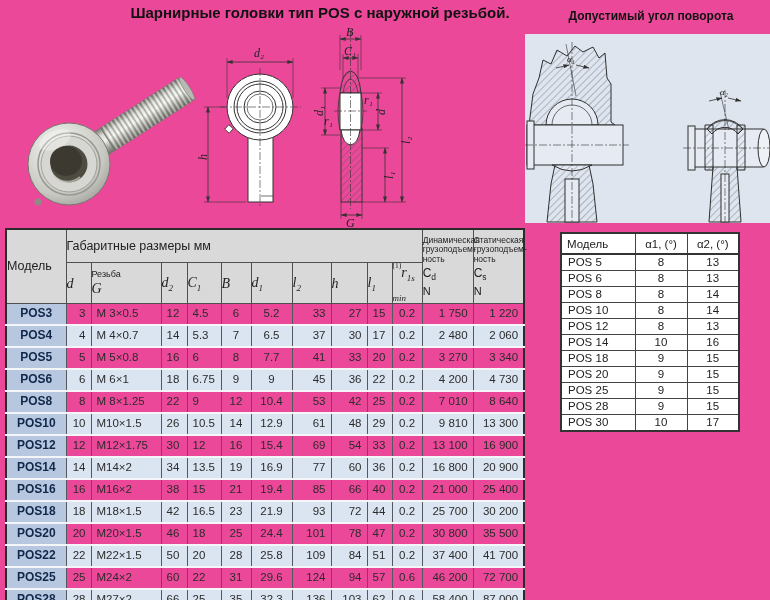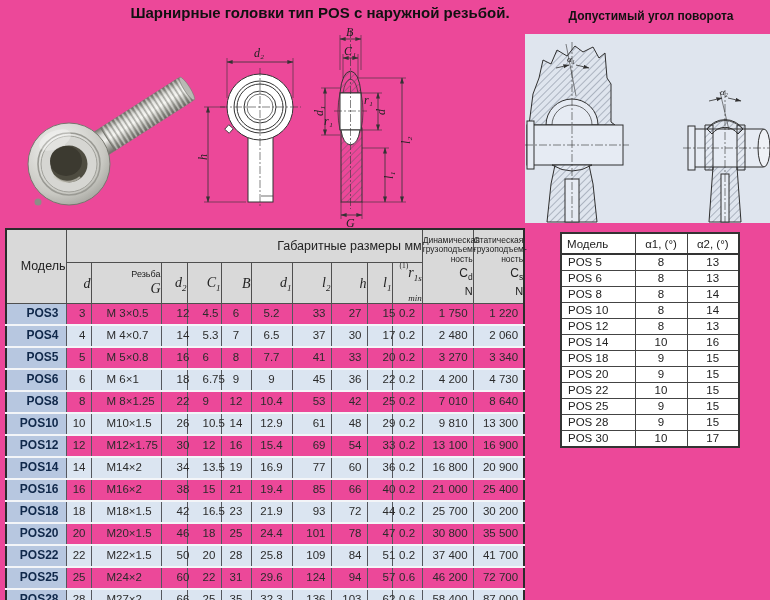--- a/index.html
+++ b/index.html
@@ -10,41 +10,41 @@
               font-size:15px;font-weight:bold;color:#111;}
   .angle-title{position:absolute;left:540px;top:9px;width:222px;text-align:center;
                font-size:12px;font-weight:bold;color:#111;}
 
   .angle-panel{position:absolute;left:525px;top:34px;width:245px;height:189px;background:#dfe5ee;}
 
   
   .mt-wrap{position:absolute;left:5px;top:228px;}
   table.mt{border-collapse:collapse;table-layout:fixed;width:518px;border:2px solid #2b2b2b;}
   .mt th{background:#d9d9d9;border:1px solid #4f4f4f;font-weight:normal;color:#222;
-         padding:0;text-align:right;vertical-align:middle;}
+         padding:0;text-align:left;vertical-align:middle;}
   .mt thead tr:first-child th{height:32px;}
   .mt thead tr:last-child th{height:32px;}
   .mt .model-h{font-size:12.5px;}
   .mt .group-h{font-size:12.5px;}
   .mt .thread-lbl{font-size:9px;line-height:9px;margin-top:1px;}
   .mt .letter{font-family:"Liberation Serif","DejaVu Serif",serif;font-style:italic;font-size:14px;}
   .mt .letter sub{font-size:9px;font-style:italic;}
   .mt sup.foot{font-size:7.5px;font-style:normal;vertical-align:top;position:relative;top:-2px;}
   .mt .cap{font-size:8.5px;line-height:1.12;white-space:pre-line;}
   .mt .csym{font-size:12px;line-height:16px;margin-top:1px;}
   .mt .csym sub{font-size:8.5px;}
   .mt .unit{font-size:11px;line-height:11px;}
   .mt td{border-left:1px solid #55585e;border-right:1px solid #55585e;border-top:2px solid #f3f5f8;
          height:20px;padding:0;font-size:11.5px;color:#2b2b2b;line-height:13px;vertical-align:middle;}
   .mt tbody tr:first-child td{border-top:1px solid #4f4f4f;}
   .mt tbody tr:nth-child(even) td:not(.model){background:#dbe5f1;}
   .mt td.model{background:#b7c7e0;color:#10284a;font-weight:bold;font-size:12px;}
-  .mt td.model .mflex{display:flex;justify-content:flex-end;padding:0 7px;}
+  .mt td.model .mflex{display:flex;justify-content:center;padding:0 7px;}
   .mt td.al-r{text-align:right;padding-right:5px;}
-  .mt td.al-l{text-align:left;padding-left:15px;}
+  .mt td.al-l{text-align:left;padding-left:5px;}
   .mt td.al-c{text-align:center;}
 
   
   .at-wrap{position:absolute;left:560px;top:232px;}
   table.at{border-collapse:collapse;table-layout:fixed;width:178px;border:2px solid #333;background:#fff;}
   .at th{border:1px solid #444;border-bottom:2px solid #333;height:19px;font-size:11.5px;
          font-weight:normal;color:#222;padding:0;}
   .at th:first-child{text-align:left;padding-left:5px;}
   .at td{border:1px solid #444;height:15px;font-size:11.5px;color:#222;padding:0;text-align:center;line-height:13px;}
   .at td.am{text-align:left;padding-left:6px;}
@@ -628,25 +628,20 @@
             <td class="am">POS 18</td>
             <td>9</td>
             <td>15</td>
           </tr>
           <tr>
             <td class="am">POS 20</td>
             <td>9</td>
             <td>15</td>
           </tr>
           <tr>
-            <td class="am">POS 22</td>
-            <td>10</td>
-            <td>15</td>
-          </tr>
-          <tr>
             <td class="am">POS 25</td>
             <td>9</td>
             <td>15</td>
           </tr>
           <tr>
             <td class="am">POS 28</td>
             <td>9</td>
             <td>15</td>
           </tr>
           <tr>

